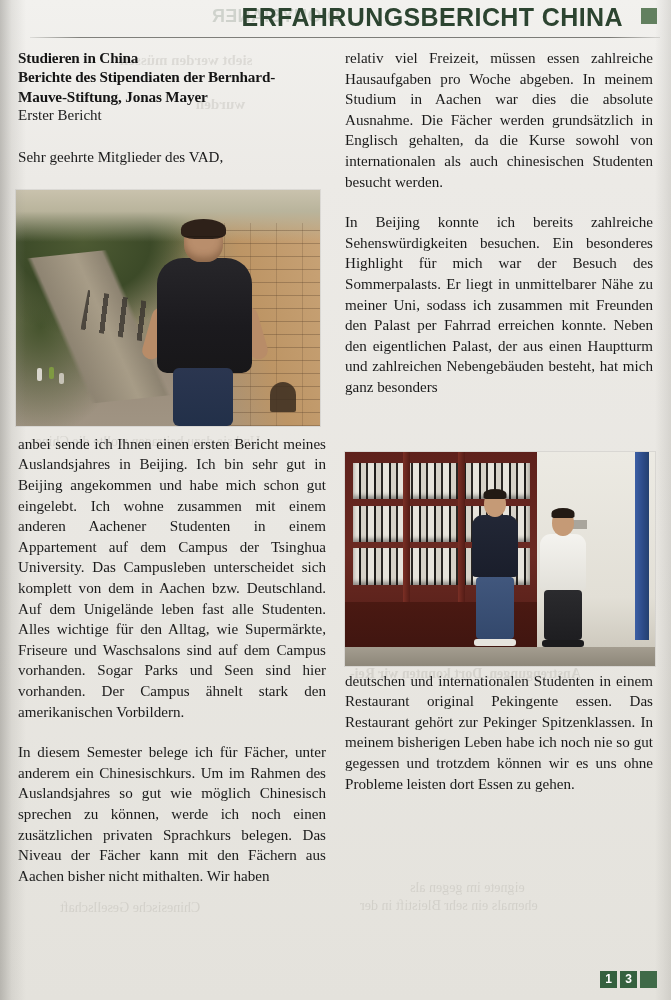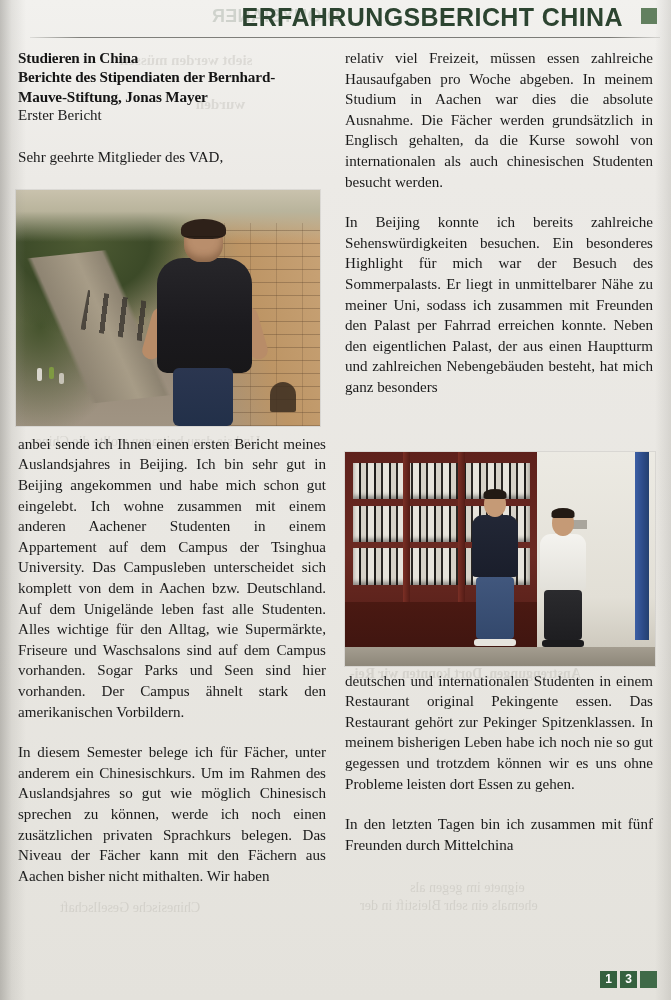--- a/index.html
+++ b/index.html
@@ -564,21 +564,20 @@
     <p class="body tight">In diesem Semester belege ich für Fächer, unter anderem ein Chinesischkurs. Um im Rahmen des Auslandsjahres so gut wie möglich Chinesisch sprechen zu können, werde ich noch einen zusätzlichen privaten Sprachkurs belegen. Das Niveau der Fächer kann mit den Fächern aus Aachen bisher nicht mithalten. Wir haben</p>
   </div>
 
   <div class="col col-right">
     <p class="body">relativ viel Freizeit, müssen essen zahlreiche Hausaufgaben pro Woche abgeben. In meinem Studium in Aachen war dies die absolute Ausnahme. Die Fächer werden grundsätzlich in Englisch gehalten, da die Kurse sowohl von internationalen als auch chinesischen Studenten besucht werden.</p>
     <p class="body tight">In Beijing konnte ich bereits zahlreiche Sehenswürdigkeiten besuchen. Ein besonderes Highlight für mich war der Besuch des Sommerpalasts. Er liegt in unmittelbarer Nähe zu meiner Uni, sodass ich zusammen mit Freunden den Palast per Fahrrad erreichen konnte. Neben den eigentlichen Palast, der aus einen Hauptturm und zahlreichen Nebengebäuden besteht, hat mich ganz besonders</p>
 
     <div style="height:232px;"></div>
 
     <p class="body">ein künstlich angelegter See mit zugehörigem Park beeindruckt. Des Weiteren war ich zusammen mit deutschen und internationalen Studenten in einem Restaurant original Pekingente essen. Das Restaurant gehört zur Pekinger Spitzenklassen. In meinem bisherigen Leben habe ich noch nie so gut gegessen und trotzdem können wir es uns ohne Probleme leisten dort Essen zu gehen.</p>
-    <p class="body tight">In den letzten Tagen bin ich zusammen mit fünf Freunden durch Mittelchina</p>
   </div>
 
   <div class="folio">
     <span class="digit">1</span>
     <span class="digit">3</span>
     <span class="blank"></span>
   </div>
 
 </div>
 

